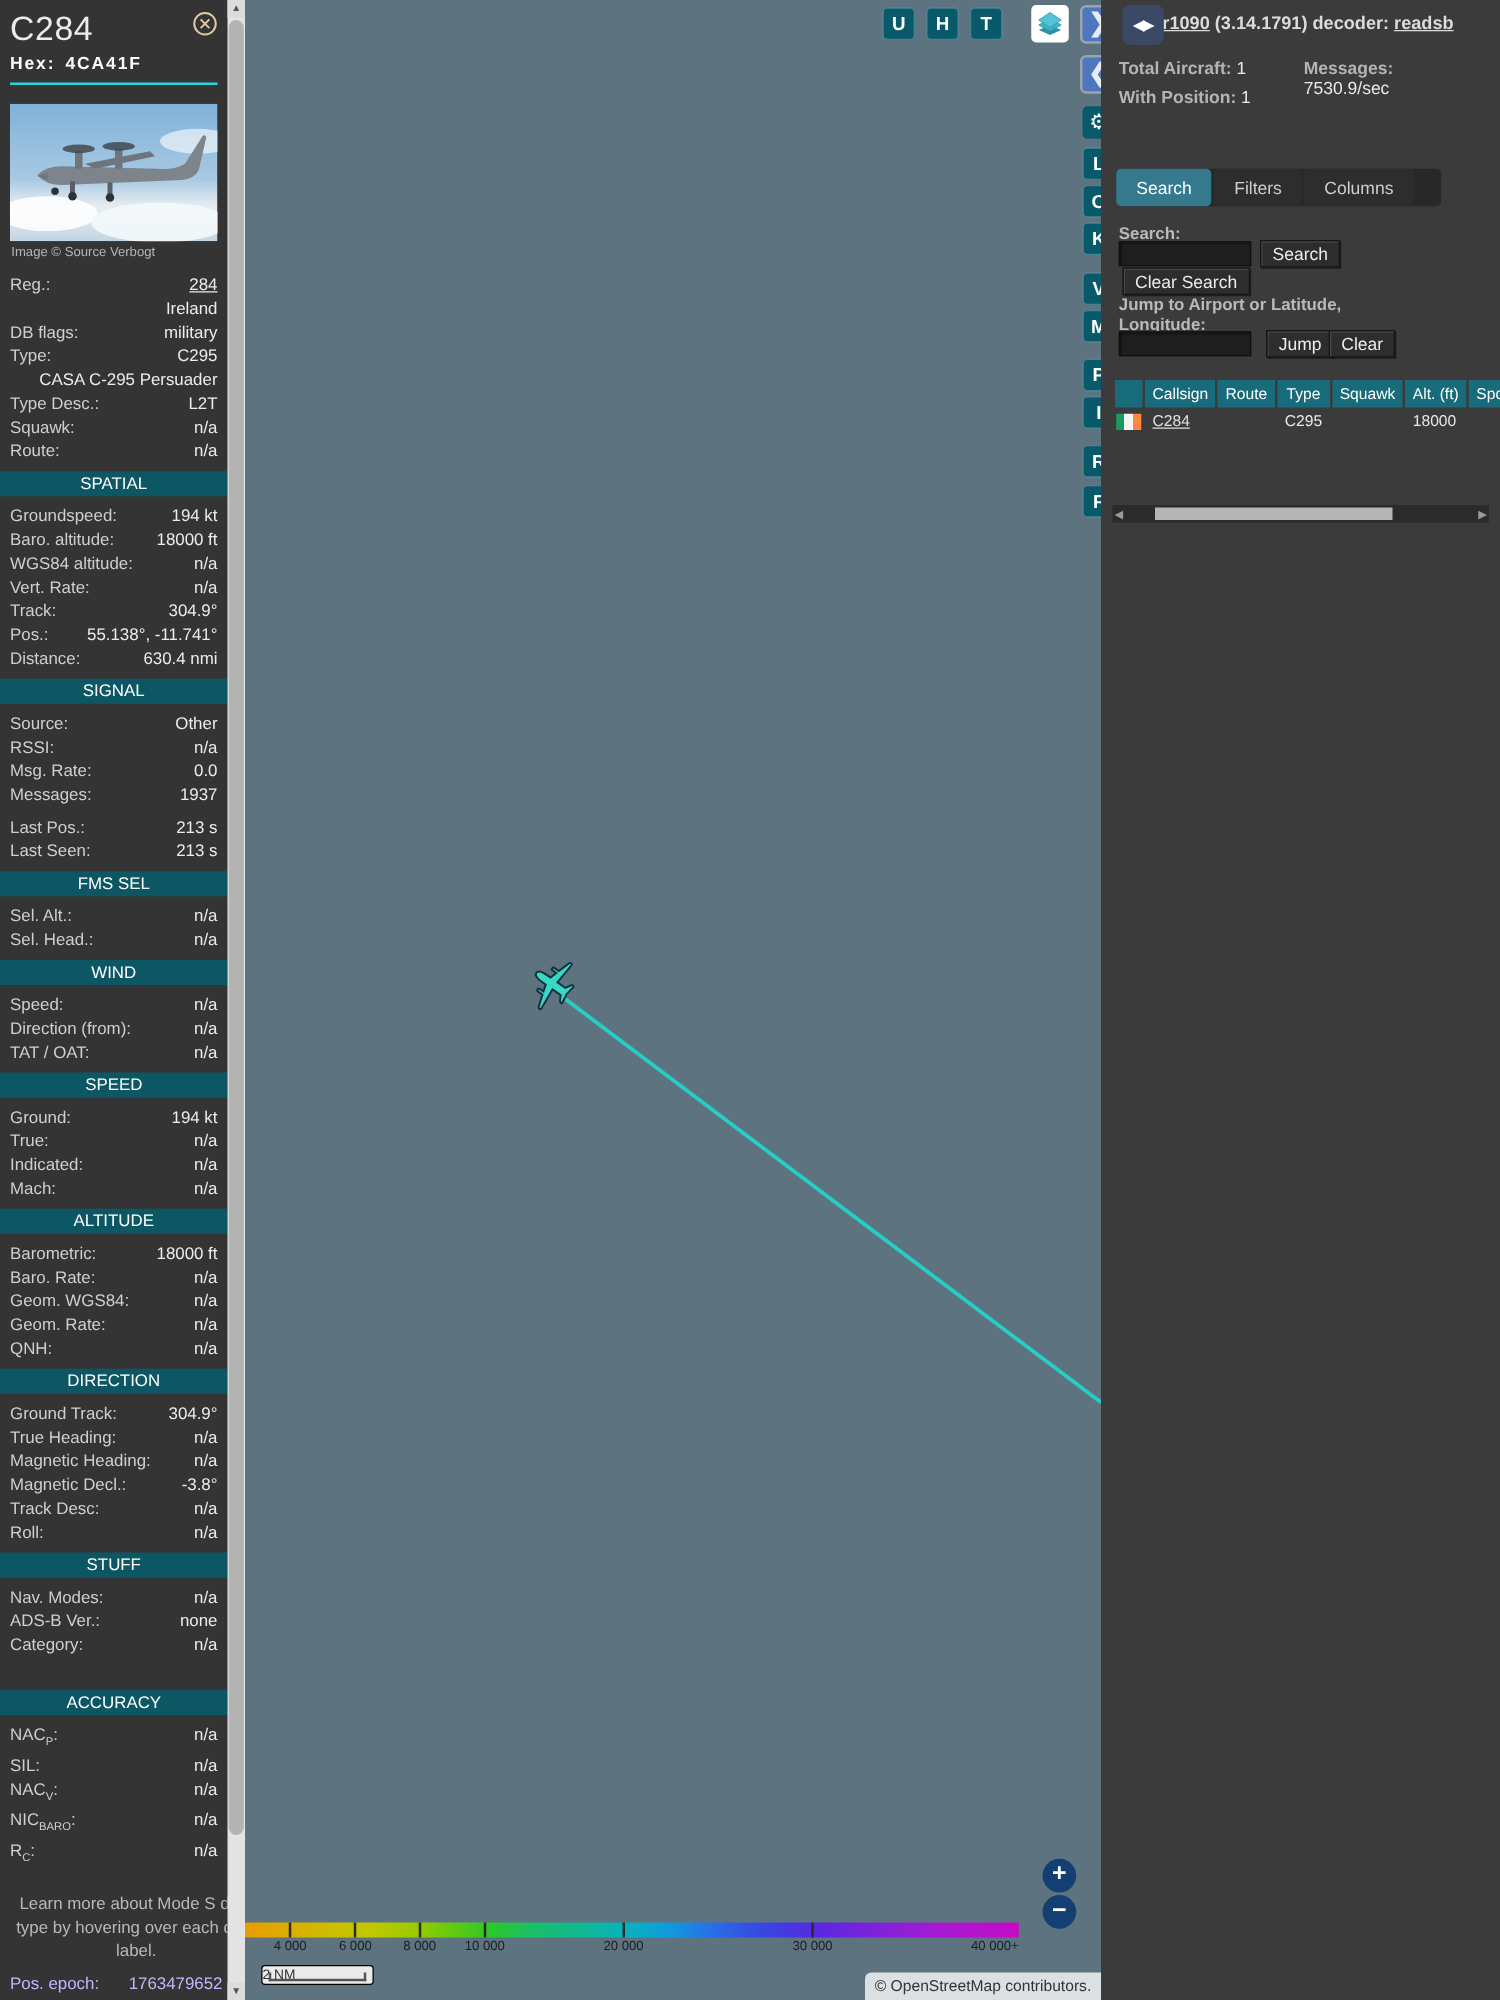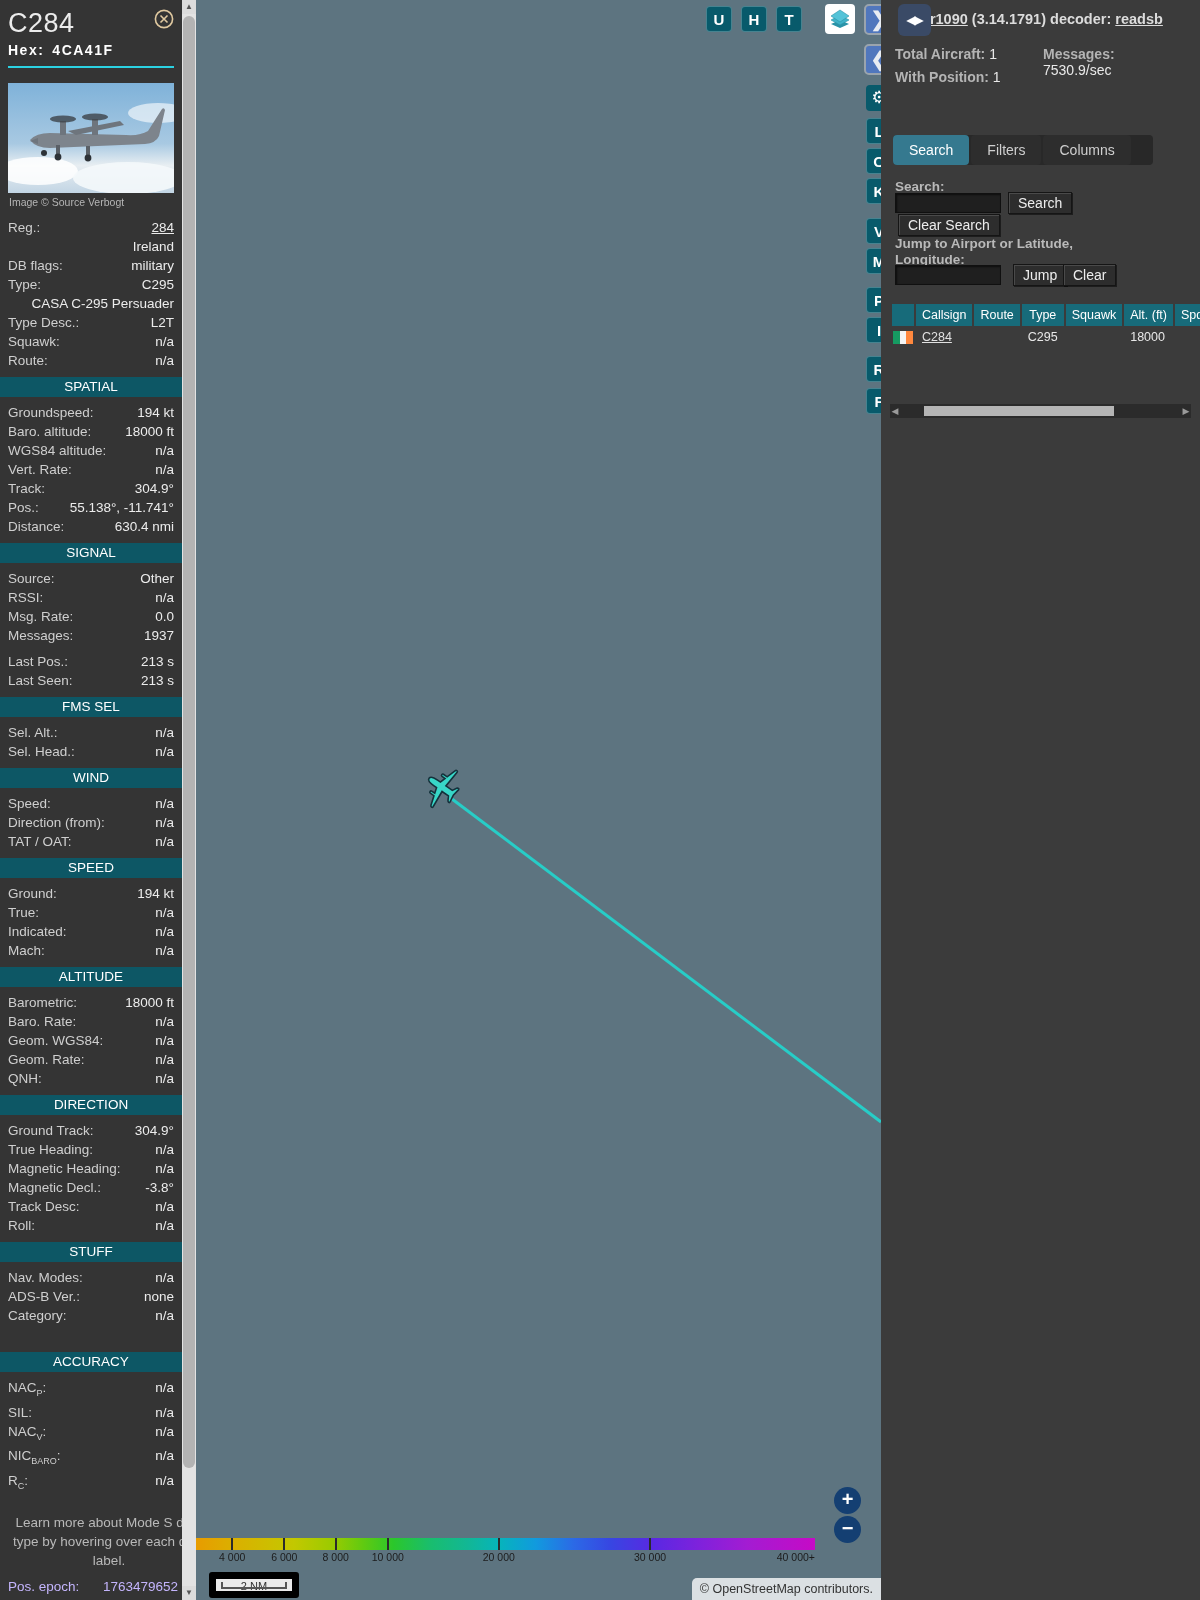--- a/index.html
+++ b/index.html
@@ -39,21 +39,21 @@
   .mbtn { position:absolute; width:26px; height:26px; background:#085a6b; color:#fff; font-weight:bold; font-size:15px; text-align:center; line-height:26px; border-radius:4px; border:1px solid rgba(255,255,255,.25); cursor:pointer; }
   .layers-btn { position:absolute; width:30px; height:30px; background:#fff; border-radius:4px; cursor:pointer; display:flex; align-items:center; justify-content:center; }
   .chev-btn { position:absolute; width:30px; height:31px; background:#5077bd; border:2px solid #9aa4ad; border-radius:5px; color:#e8ecf2; font-weight:bold; font-size:20px; text-align:center; line-height:27px; cursor:pointer; }
   .gear-btn { position:absolute; width:26px; height:26px; background:#085a6b; border-radius:4px; color:#fff; font-size:17px; text-align:center; line-height:26px; cursor:pointer; }
   .colorbar { position:absolute; left:-1px; top:1538px; width:620px; height:12px;
     background:linear-gradient(90deg,#e89b00 0%,#ddac00 5%,#cdbe00 12%,#c2c800 16%,#9ccb00 22%,#62ca10 27%,#2bc72b 32%,#19bd6e 38%,#12b795 44%,#06b4bb 49%,#119ade 55%,#2b6ae6 61%,#3746e2 67%,#5a28e2 74%,#7d22dc 81%,#a31cd2 89%,#c60ac6 100%); }
   .colorbar .tick { position:absolute; top:0; width:2px; height:12px; background:#2b2b2b; }
   .cb-labels { position:absolute; left:-1px; top:1551px; width:620px; height:13px; }
   .cb-labels span { position:absolute; transform:translateX(-50%); font-size:10.5px; color:#1c1c1c; white-space:nowrap; }
   .cb-labels span.endlab { transform:none; right:0; }
-  .scalebox { position:absolute; left:13px; top:1572px; width:90px; height:26px; background:#ebebeb; border:7px solid #000000; border-radius:3px; font-size:11px; color:#333; text-align:center; line-height:15px; }
+  .scalebox { position:absolute; left:13px; top:1572px; width:90px; height:16px; background:#ebebeb; border:1px solid #000000; border-radius:3px; font-size:11px; color:#333; line-height:15px; }
   .scalebox .bracket { position:absolute; left:5px; right:5px; bottom:2px; height:7px; border-left:2px solid #555; border-right:2px solid #555; border-bottom:2px solid #555; }
   .zoomctl { position:absolute; width:27px; height:27px; border-radius:50%; background:#143f72; color:#fff; font-size:20px; font-weight:bold; text-align:center; line-height:25px; cursor:pointer; }
   .attrib { position:absolute; right:0; bottom:0; height:22px; background:rgba(255,255,255,.78); border-top-left-radius:5px; font-size:12.5px; color:#333; line-height:22px; padding:0 8px; white-space:nowrap; }
   .attrib a { color:#333; text-decoration:none; }
 
   
   .panel { position:absolute; left:881px; top:0; width:319px; height:1600px; background:#3b3b3b; color:#d8d8d8; }
   .p-toggle { position:absolute; left:17px; top:4px; width:33px; height:32px; background:#3a4a66; border-radius:6px; color:#fff; font-size:12px; text-align:center; line-height:32px; letter-spacing:-1px; cursor:pointer; z-index:3; }
   .p-title { position:absolute; left:36px; top:11px; font-size:14.5px; font-weight:bold; color:#dcdcdc; white-space:nowrap; }
   .p-title a { color:#dcdcdc; text-decoration:underline; }

